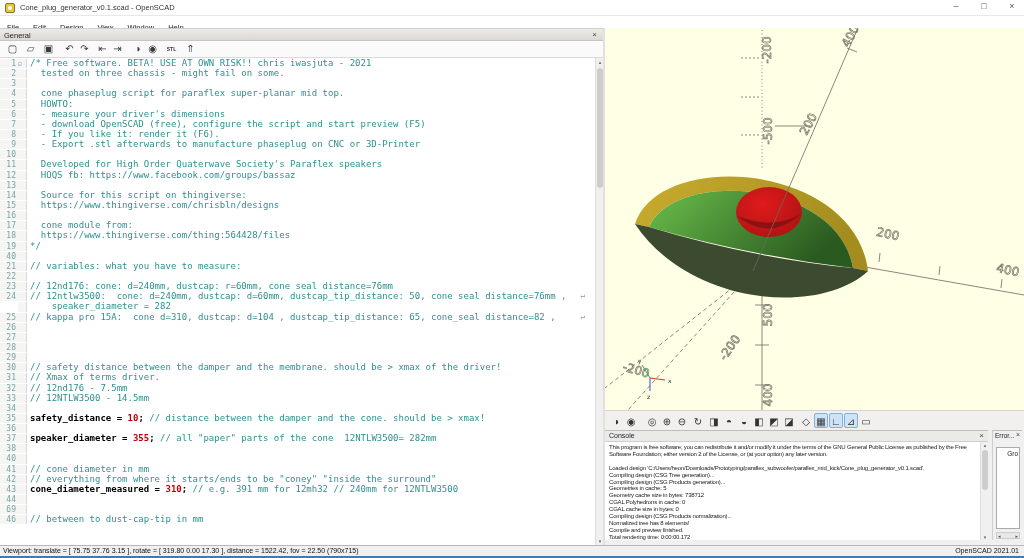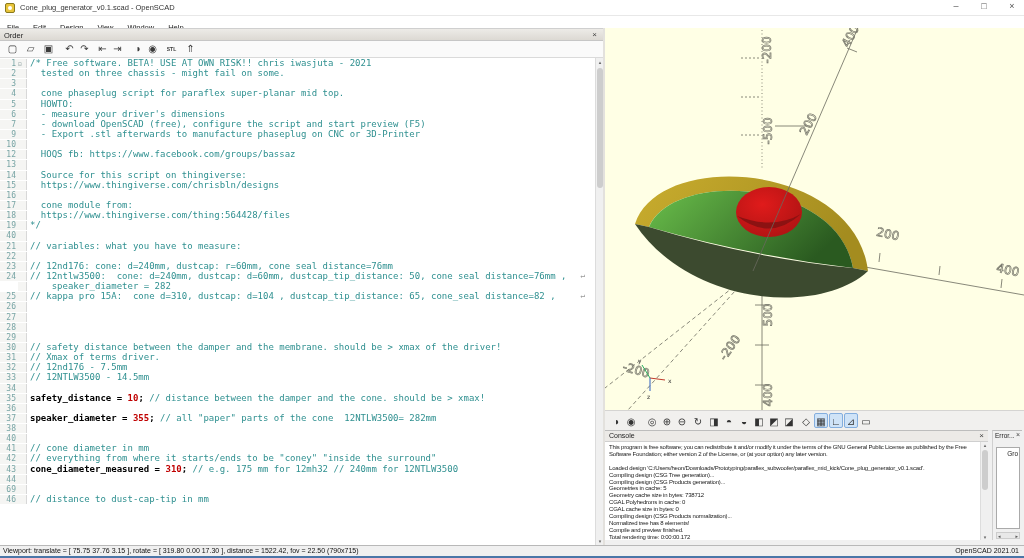--- a/index.html
+++ b/index.html
@@ -76,21 +76,21 @@
     <div class="winbtns">
       <span class="winbtn">–</span>
       <span class="winbtn">□</span>
       <span class="winbtn">×</span>
     </div>
   </div>
 
   <div class="menubar" id="menubar"><span class="menu-item">File</span><span class="menu-item">Edit</span><span class="menu-item">Design</span><span class="menu-item">View</span><span class="menu-item">Window</span><span class="menu-item">Help</span></div>
 
   <div class="edhead">
-    <span class="lbl">Order</span>
+    <span class="lbl">General</span>
     <span class="x">×</span>
   </div>
 
   <div class="edtbar" id="edtbar">
       <div class="tbi" title="new" style="left: 5px;">▢</div>
       <div class="tbi" title="open" style="left: 23px;">▱</div>
       <div class="tbi" title="save" style="left: 41px;">▣</div>
       <div class="tbi" title="undo" style="left: 62px;">↶</div>
       <div class="tbi" title="redo" style="left: 77px;">↷</div>
       <div class="tbi" title="unindent" style="left: 95px;">⇤</div>
@@ -102,22 +102,24 @@
     </div>
 
   <div class="code" id="codearea">
       <div class="crow"><span class="gut">1</span><span class="gut2">⊟</span><span class="ct"><span class="seg-c">/* Free software. BETA! USE AT OWN RISK!! chris iwasjuta - 2021</span></span></div>
       <div class="crow"><span class="gut">2</span><span class="gut2"> </span><span class="ct"><span class="seg-c">  tested on three chassis - might fail on some.</span></span></div>
       <div class="crow"><span class="gut">3</span><span class="gut2"> </span><span class="ct"></span></div>
       <div class="crow"><span class="gut">4</span><span class="gut2"> </span><span class="ct"><span class="seg-c">  cone phaseplug script for paraflex super-planar mid top.</span></span></div>
       <div class="crow"><span class="gut">5</span><span class="gut2"> </span><span class="ct"><span class="seg-c">  HOWTO:</span></span></div>
       <div class="crow"><span class="gut">6</span><span class="gut2"> </span><span class="ct"><span class="seg-c">  - measure your driver's dimensions</span></span></div>
       <div class="crow"><span class="gut">7</span><span class="gut2"> </span><span class="ct"><span class="seg-c">  - download OpenSCAD (free), configure the script and start preview (F5)</span></span></div>
+      <div class="crow"><span class="gut">8</span><span class="gut2"> </span><span class="ct"><span class="seg-c">  - If you like it: render it (F6).</span></span></div>
       <div class="crow"><span class="gut">9</span><span class="gut2"> </span><span class="ct"><span class="seg-c">  - Export .stl afterwards to manufacture phaseplug on CNC or 3D-Printer</span></span></div>
       <div class="crow"><span class="gut">10</span><span class="gut2"> </span><span class="ct"></span></div>
+      <div class="crow"><span class="gut">11</span><span class="gut2"> </span><span class="ct"><span class="seg-c">  Developed for High Order Quaterwave Society's Paraflex speakers</span></span></div>
       <div class="crow"><span class="gut">12</span><span class="gut2"> </span><span class="ct"><span class="seg-c">  HOQS fb: https://www.facebook.com/groups/bassaz</span></span></div>
       <div class="crow"><span class="gut">13</span><span class="gut2"> </span><span class="ct"></span></div>
       <div class="crow"><span class="gut">14</span><span class="gut2"> </span><span class="ct"><span class="seg-c">  Source for this script on thingiverse:</span></span></div>
       <div class="crow"><span class="gut">15</span><span class="gut2"> </span><span class="ct"><span class="seg-c">  https://www.thingiverse.com/chrisbln/designs</span></span></div>
       <div class="crow"><span class="gut">16</span><span class="gut2"> </span><span class="ct"></span></div>
       <div class="crow"><span class="gut">17</span><span class="gut2"> </span><span class="ct"><span class="seg-c">  cone module from:</span></span></div>
       <div class="crow"><span class="gut">18</span><span class="gut2"> </span><span class="ct"><span class="seg-c">  https://www.thingiverse.com/thing:564428/files</span></span></div>
       <div class="crow"><span class="gut">19</span><span class="gut2"> </span><span class="ct"><span class="seg-c">*/</span></span></div>
       <div class="crow"><span class="gut">40</span><span class="gut2"> </span><span class="ct"></span></div>
       <div class="crow"><span class="gut">21</span><span class="gut2"> </span><span class="ct"><span class="seg-c">// variables: what you have to measure:</span></span></div>
@@ -135,24 +137,24 @@
       <div class="crow"><span class="gut">32</span><span class="gut2"> </span><span class="ct"><span class="seg-c">// 12nd176 - 7.5mm</span></span></div>
       <div class="crow"><span class="gut">33</span><span class="gut2"> </span><span class="ct"><span class="seg-c">// 12NTLW3500 - 14.5mm</span></span></div>
       <div class="crow"><span class="gut">34</span><span class="gut2"> </span><span class="ct"></span></div>
       <div class="crow"><span class="gut">35</span><span class="gut2"> </span><span class="ct"><span class="seg-k">safety_distance = </span><span class="seg-d">10</span><span class="seg-k">; </span><span class="seg-c">// distance between the damper and the cone. should be &gt; xmax!</span></span></div>
       <div class="crow"><span class="gut">36</span><span class="gut2"> </span><span class="ct"></span></div>
       <div class="crow"><span class="gut">37</span><span class="gut2"> </span><span class="ct"><span class="seg-k">speaker_diameter = </span><span class="seg-d">355</span><span class="seg-k">; </span><span class="seg-c">// all "paper" parts of the cone  12NTLW3500= 282mm</span></span></div>
       <div class="crow"><span class="gut">38</span><span class="gut2"> </span><span class="ct"></span></div>
       <div class="crow"><span class="gut">40</span><span class="gut2"> </span><span class="ct"></span></div>
       <div class="crow"><span class="gut">41</span><span class="gut2"> </span><span class="ct"><span class="seg-c">// cone diameter in mm</span></span></div>
       <div class="crow"><span class="gut">42</span><span class="gut2"> </span><span class="ct"><span class="seg-c">// everything from where it starts/ends to be "coney" "inside the surround"</span></span></div>
-      <div class="crow"><span class="gut">43</span><span class="gut2"> </span><span class="ct"><span class="seg-k">cone_diameter_measured = </span><span class="seg-d">310</span><span class="seg-k">; </span><span class="seg-c">// e.g. 175 mm for 12mh32 // 240mm for 12NTLW3500</span></span></div>
+      <div class="crow"><span class="gut">43</span><span class="gut2"> </span><span class="ct"><span class="seg-k">cone_diameter_measured = </span><span class="seg-d">310</span><span class="seg-k">; </span><span class="seg-c">// e.g. 391 mm for 12mh32 // 240mm for 12NTLW3500</span></span></div>
       <div class="crow"><span class="gut">44</span><span class="gut2"> </span><span class="ct"></span></div>
       <div class="crow"><span class="gut">69</span><span class="gut2"> </span><span class="ct"></span></div>
-      <div class="crow"><span class="gut">46</span><span class="gut2"> </span><span class="ct"><span class="seg-c">// distance to dust-cap-tip in mm</span></span></div>
+      <div class="crow"><span class="gut">46</span><span class="gut2"> </span><span class="ct"><span class="seg-c">// between to dust-cap-tip in mm</span></span></div>
     </div>
   <div class="edscroll">
     <span class="a" style="top:1px">▴</span>
     <div class="edthumb"></div>
     <span class="a" style="bottom:1px">▾</span>
   </div>
   <div class="vsplit"></div>
 
   <svg class="vp" id="vpsvg" viewBox="0 0 419 382">
     <defs>

